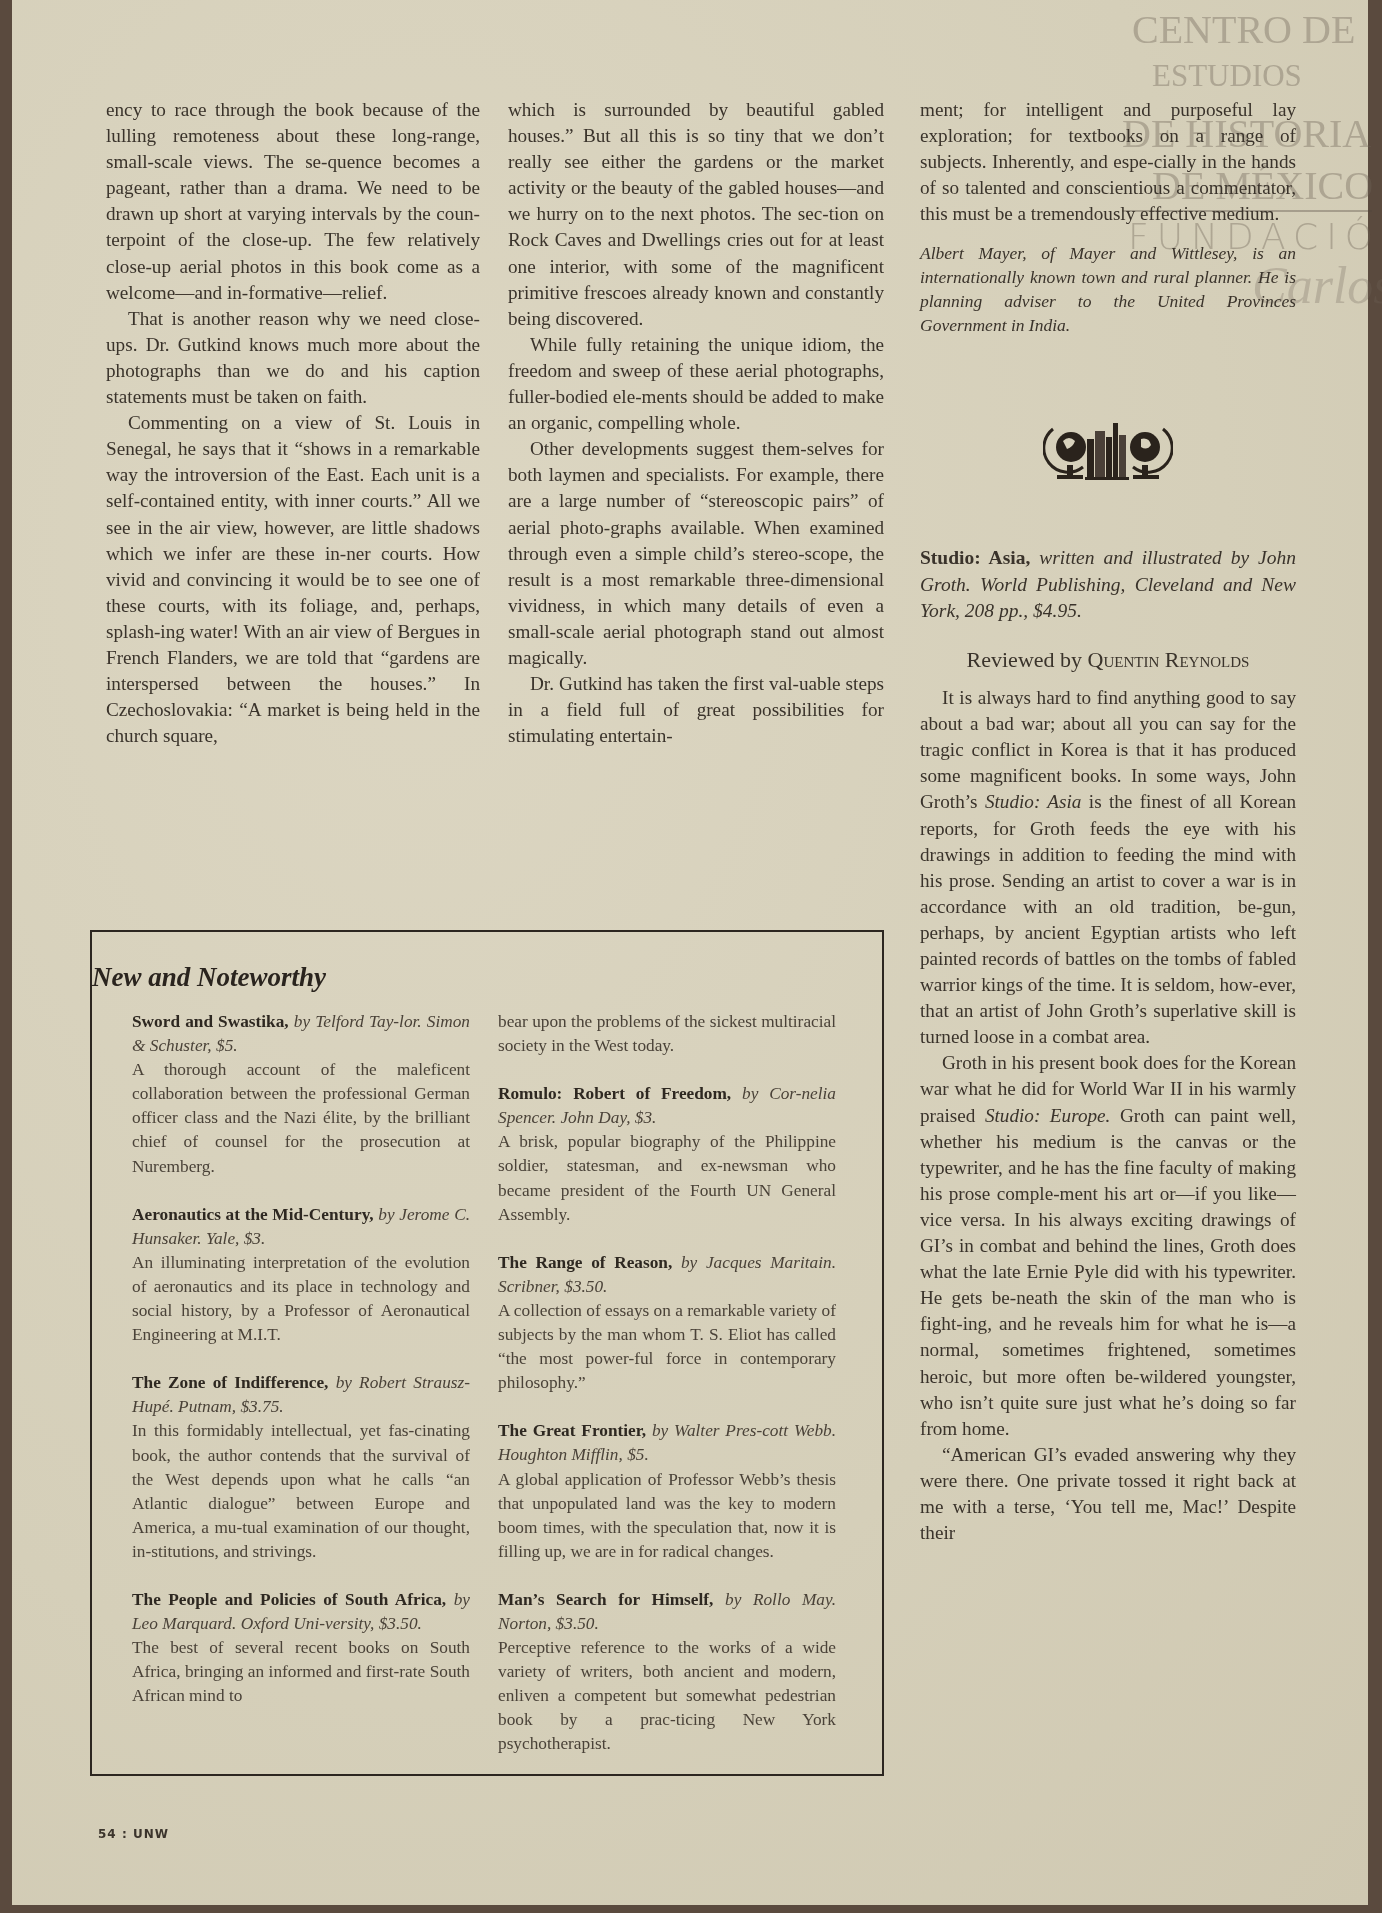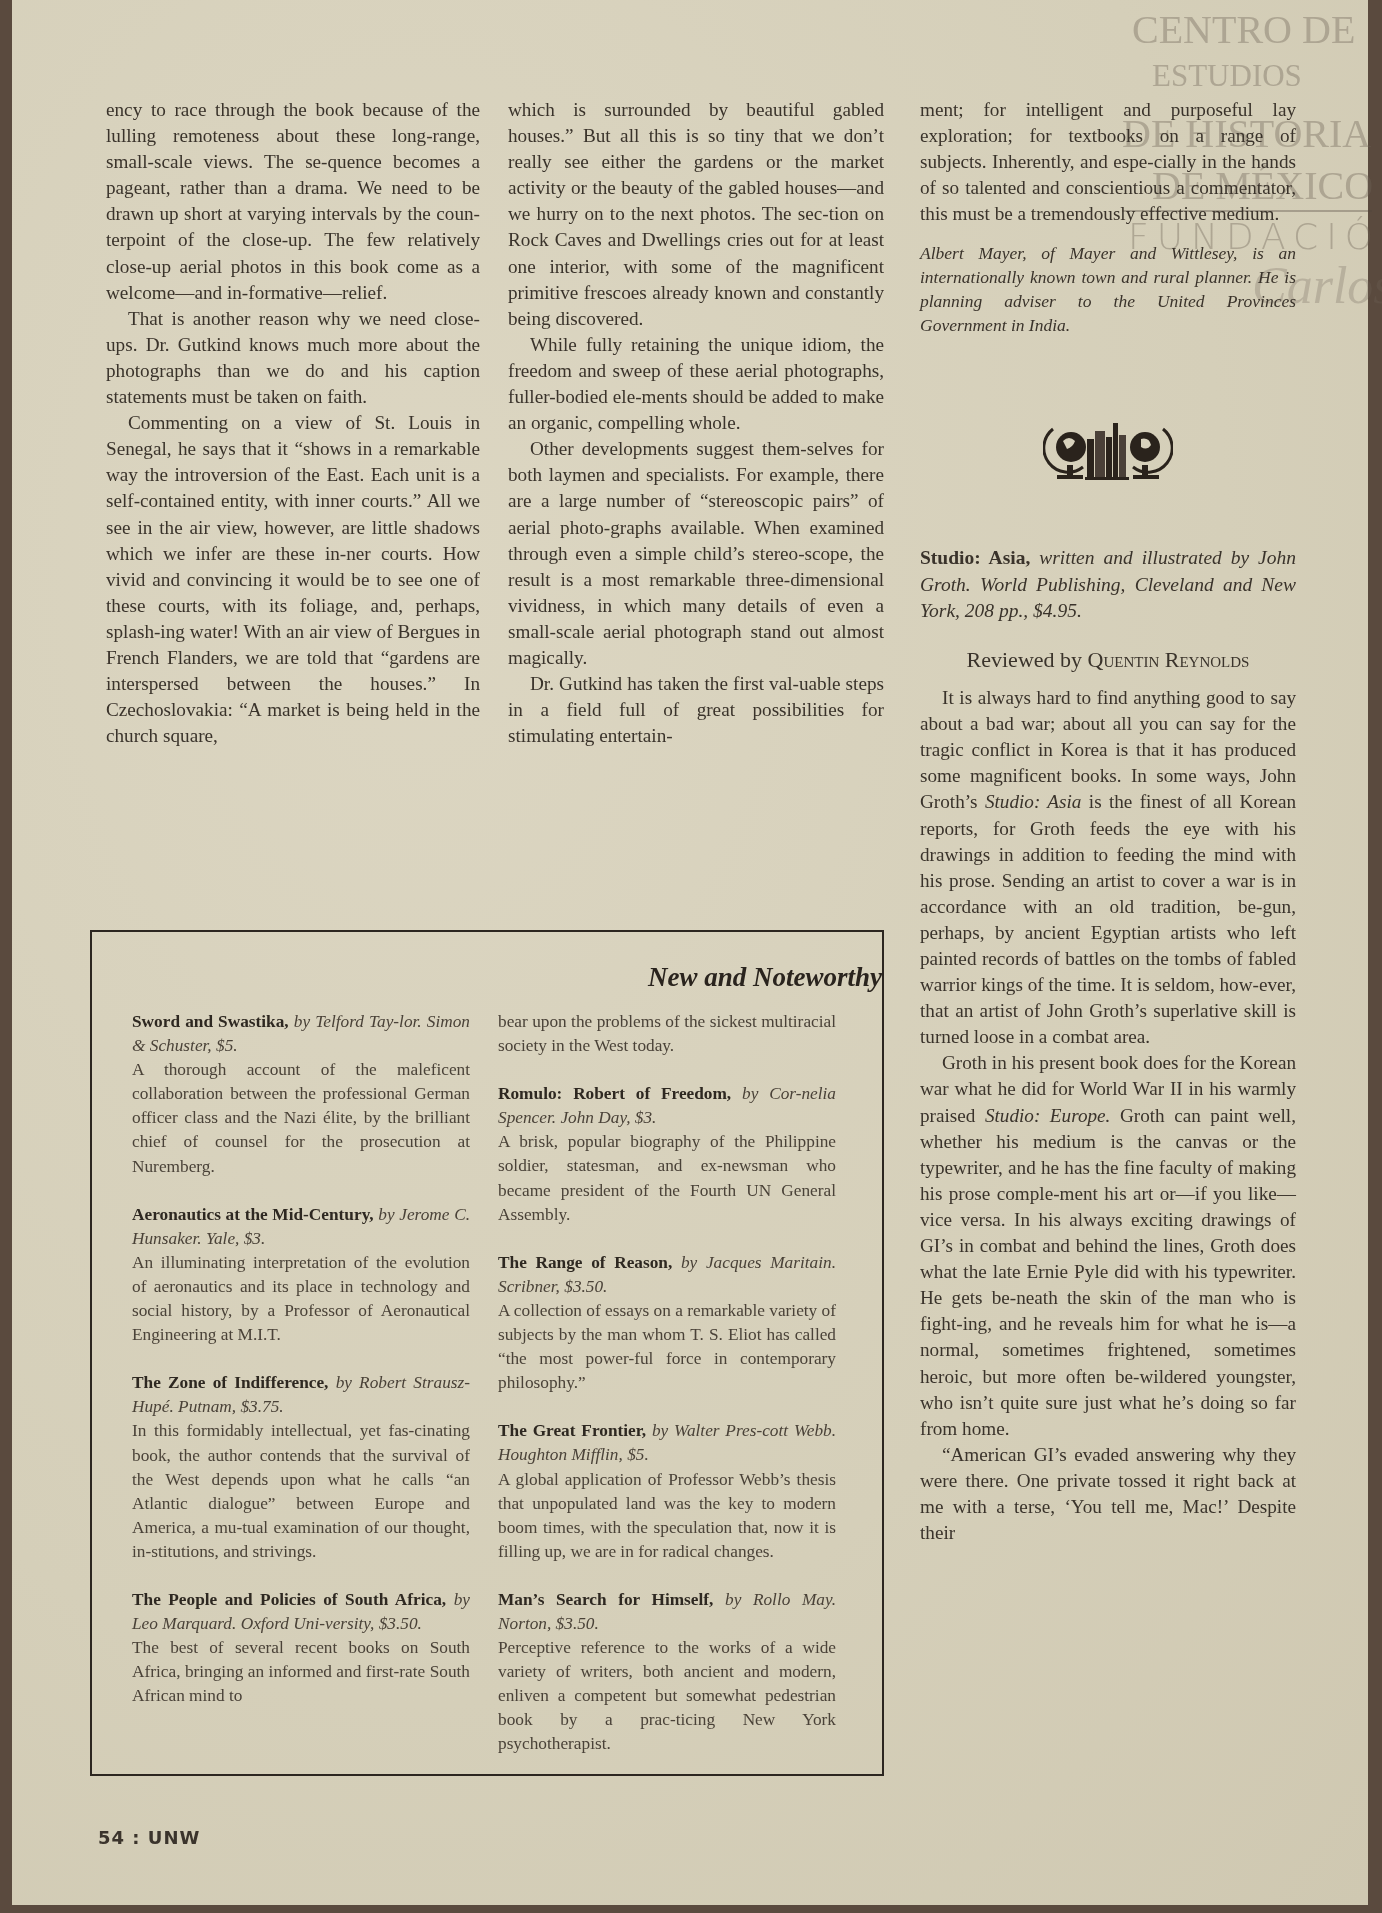--- a/index.html
+++ b/index.html
@@ -27,33 +27,33 @@
   .logo { display: block; margin: 80px auto 58px auto; width: 130px; height: 70px; }
   .bookhead { font-size: 19.5px; line-height: 26.5px; font-style: italic; text-align: justify; }
   .bookhead b { font-style: normal; }
   .reviewed { text-align: center; margin: 22px 0 12px 0 !important; font-size: 22px; }
   .sc { font-variant: small-caps; }
   .box {
     position: absolute; left: 78px; top: 930px; width: 790px; height: 842px;
     border: 2px solid #2c2620; border-top-width: 2px;
   }
   .box-title {
-    position: absolute; left: 0; right: 0; top: 30px; text-align: right;
+    position: absolute; left: 0; right: 0; top: 30px; text-align: left;
     font-style: italic; font-weight: bold; font-size: 27px; color: #2a241e;
   }
   .bcol { position: absolute; top: 78px; width: 338px; font-size: 17.3px; line-height: 24.1px; color: #4a4238; text-align: justify; }
   #bcol1 { left: 40px; }
   #bcol2 { left: 406px; }
   .entry { margin-bottom: 24px; }
   .entry .t { font-weight: bold; color: #2e2821; }
   .entry .m { font-style: italic; }
   .entry .d { display: block; }
   .footer {
     position: absolute; left: 86px; top: 1827px;
-    font-family: "DejaVu Sans", sans-serif; font-weight: bold; font-size: 18px; color: #3b342c; letter-spacing: 1px;
+    font-family: "DejaVu Sans", sans-serif; font-weight: bold; font-size: 12px; color: #3b342c; letter-spacing: 1px;
   }
   .watermark { position: absolute; left: 1110px; top: 6px; width: 250px; height: 290px; pointer-events: none; text-decoration: underline; }
   .wm { position: absolute; font-family: "Liberation Serif", serif; color: rgba(110,100,88,0.38); white-space: nowrap; }
   .wm1 { left: 10px; top: 0; font-size: 40px; }
   .wm2 { left: 30px; top: 52px; font-size: 31px; }
   .wm3 { left: 0px; top: 104px; font-size: 40px; }
   .wm4 { left: 30px; top: 156px; font-size: 40px; }
   .wm5 { left: 6px; top: 210px; font-size: 36px; font-family: "DejaVu Sans", sans-serif; letter-spacing: 8px; font-weight: 300; }
   .wm6 { left: 130px; top: 250px; font-size: 52px; font-style: italic; color: rgba(110,100,88,0.28); }
   .wmline { position: absolute; left: 0; top: 204px; width: 250px; height: 2px; background: rgba(80,70,60,0.35); }

